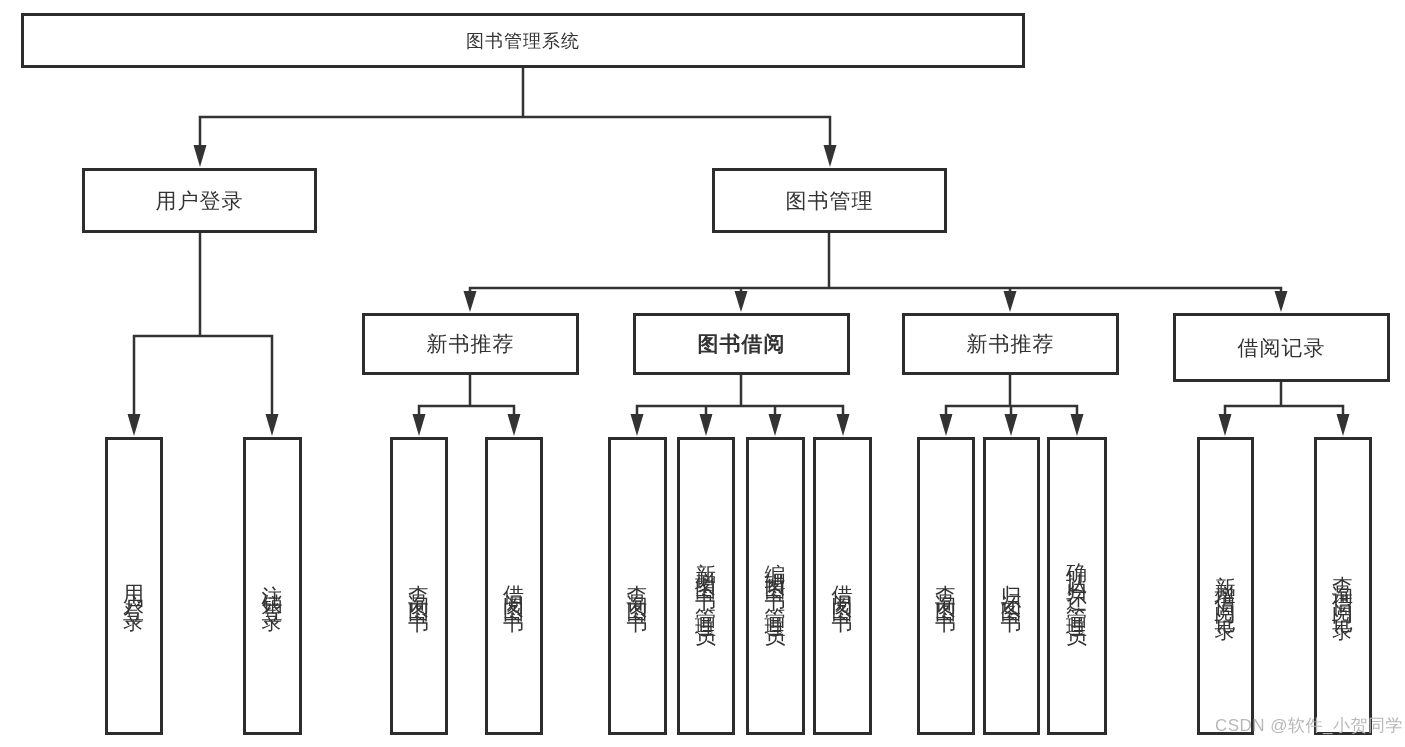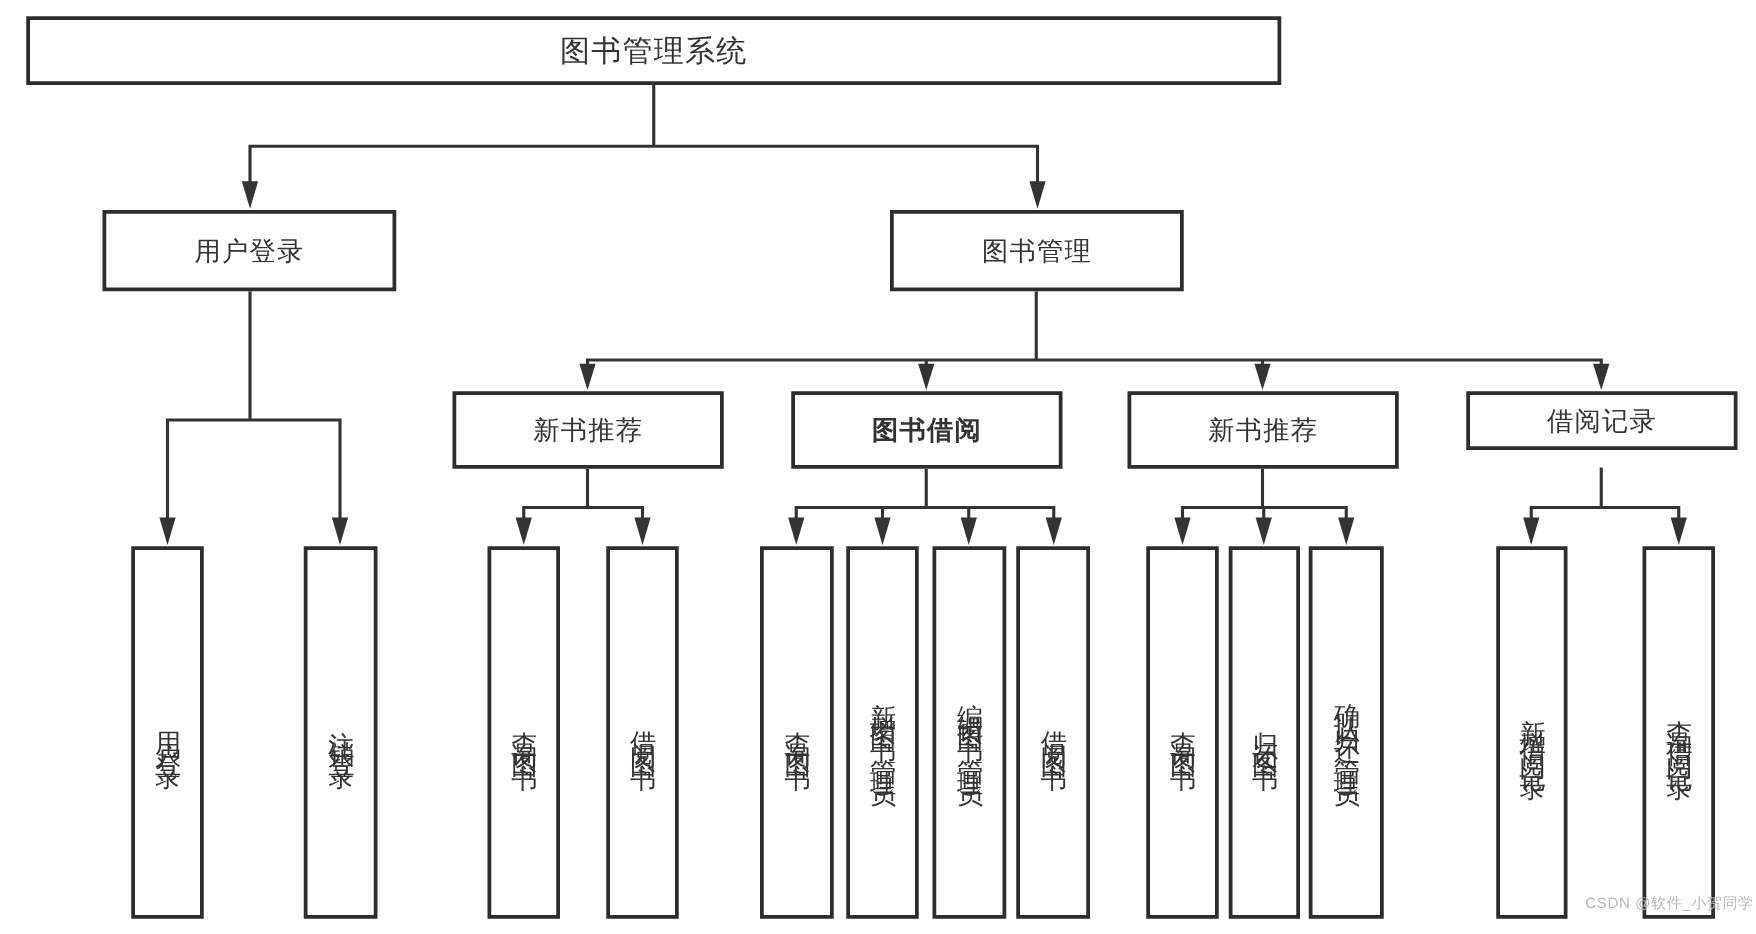--- a/index.html
+++ b/index.html
@@ -22,33 +22,33 @@
   .node{
     position:absolute;
     box-sizing:border-box;
     border:3px solid var(--border);
     background:#fff;
     display:flex;
     align-items:center;
     justify-content:center;
   }
   .node.h{font-size:21px;letter-spacing:1px;}
-  .node.root{font-size:24px;}
+  .node.root{font-size:18px;}
   .node.leaf span{
     writing-mode:vertical-rl;
     text-orientation:mixed;
     font-size:21px;
     letter-spacing:9px;
     line-height:1;
     white-space:nowrap;
   }
   #watermark{
     position:absolute;
     right:2px;top:714px;
-    font-size:12px;
+    font-size:17px;
     color:var(--watermark);
     letter-spacing:0.5px;
     z-index:5;
     white-space:nowrap;
   }
 </style>
 </head>
 <body>
 
 <div id="stage">
@@ -113,21 +113,21 @@
 
   <div class="node h" style="left:712px;top:168px;width:235px;height:65px;">
     <span>图书管理</span>
   </div>
   <div class="node h" style="left:633px;top:313px;width:217px;height:62px;font-weight:bold;">
     <span>图书借阅</span>
   </div>
   <div class="node h" style="left:902px;top:313px;width:217px;height:62px;">
     <span>新书推荐</span>
   </div>
-  <div class="node h" style="left:1173px;top:313px;width:217px;height:47px;">
+  <div class="node h" style="left:1173px;top:313px;width:217px;height:69px;">
     <span>借阅记录</span>
   </div>
 
   <div class="node leaf" style="left:105px;top:437px;width:58px;height:298px;">
     <span>用户登录</span>
   </div>
   <div class="node leaf" style="left:243px;top:437px;width:59px;height:298px;">
     <span>注销登录</span>
   </div>
   <div class="node leaf" style="left:390px;top:437px;width:58px;height:298px;">

